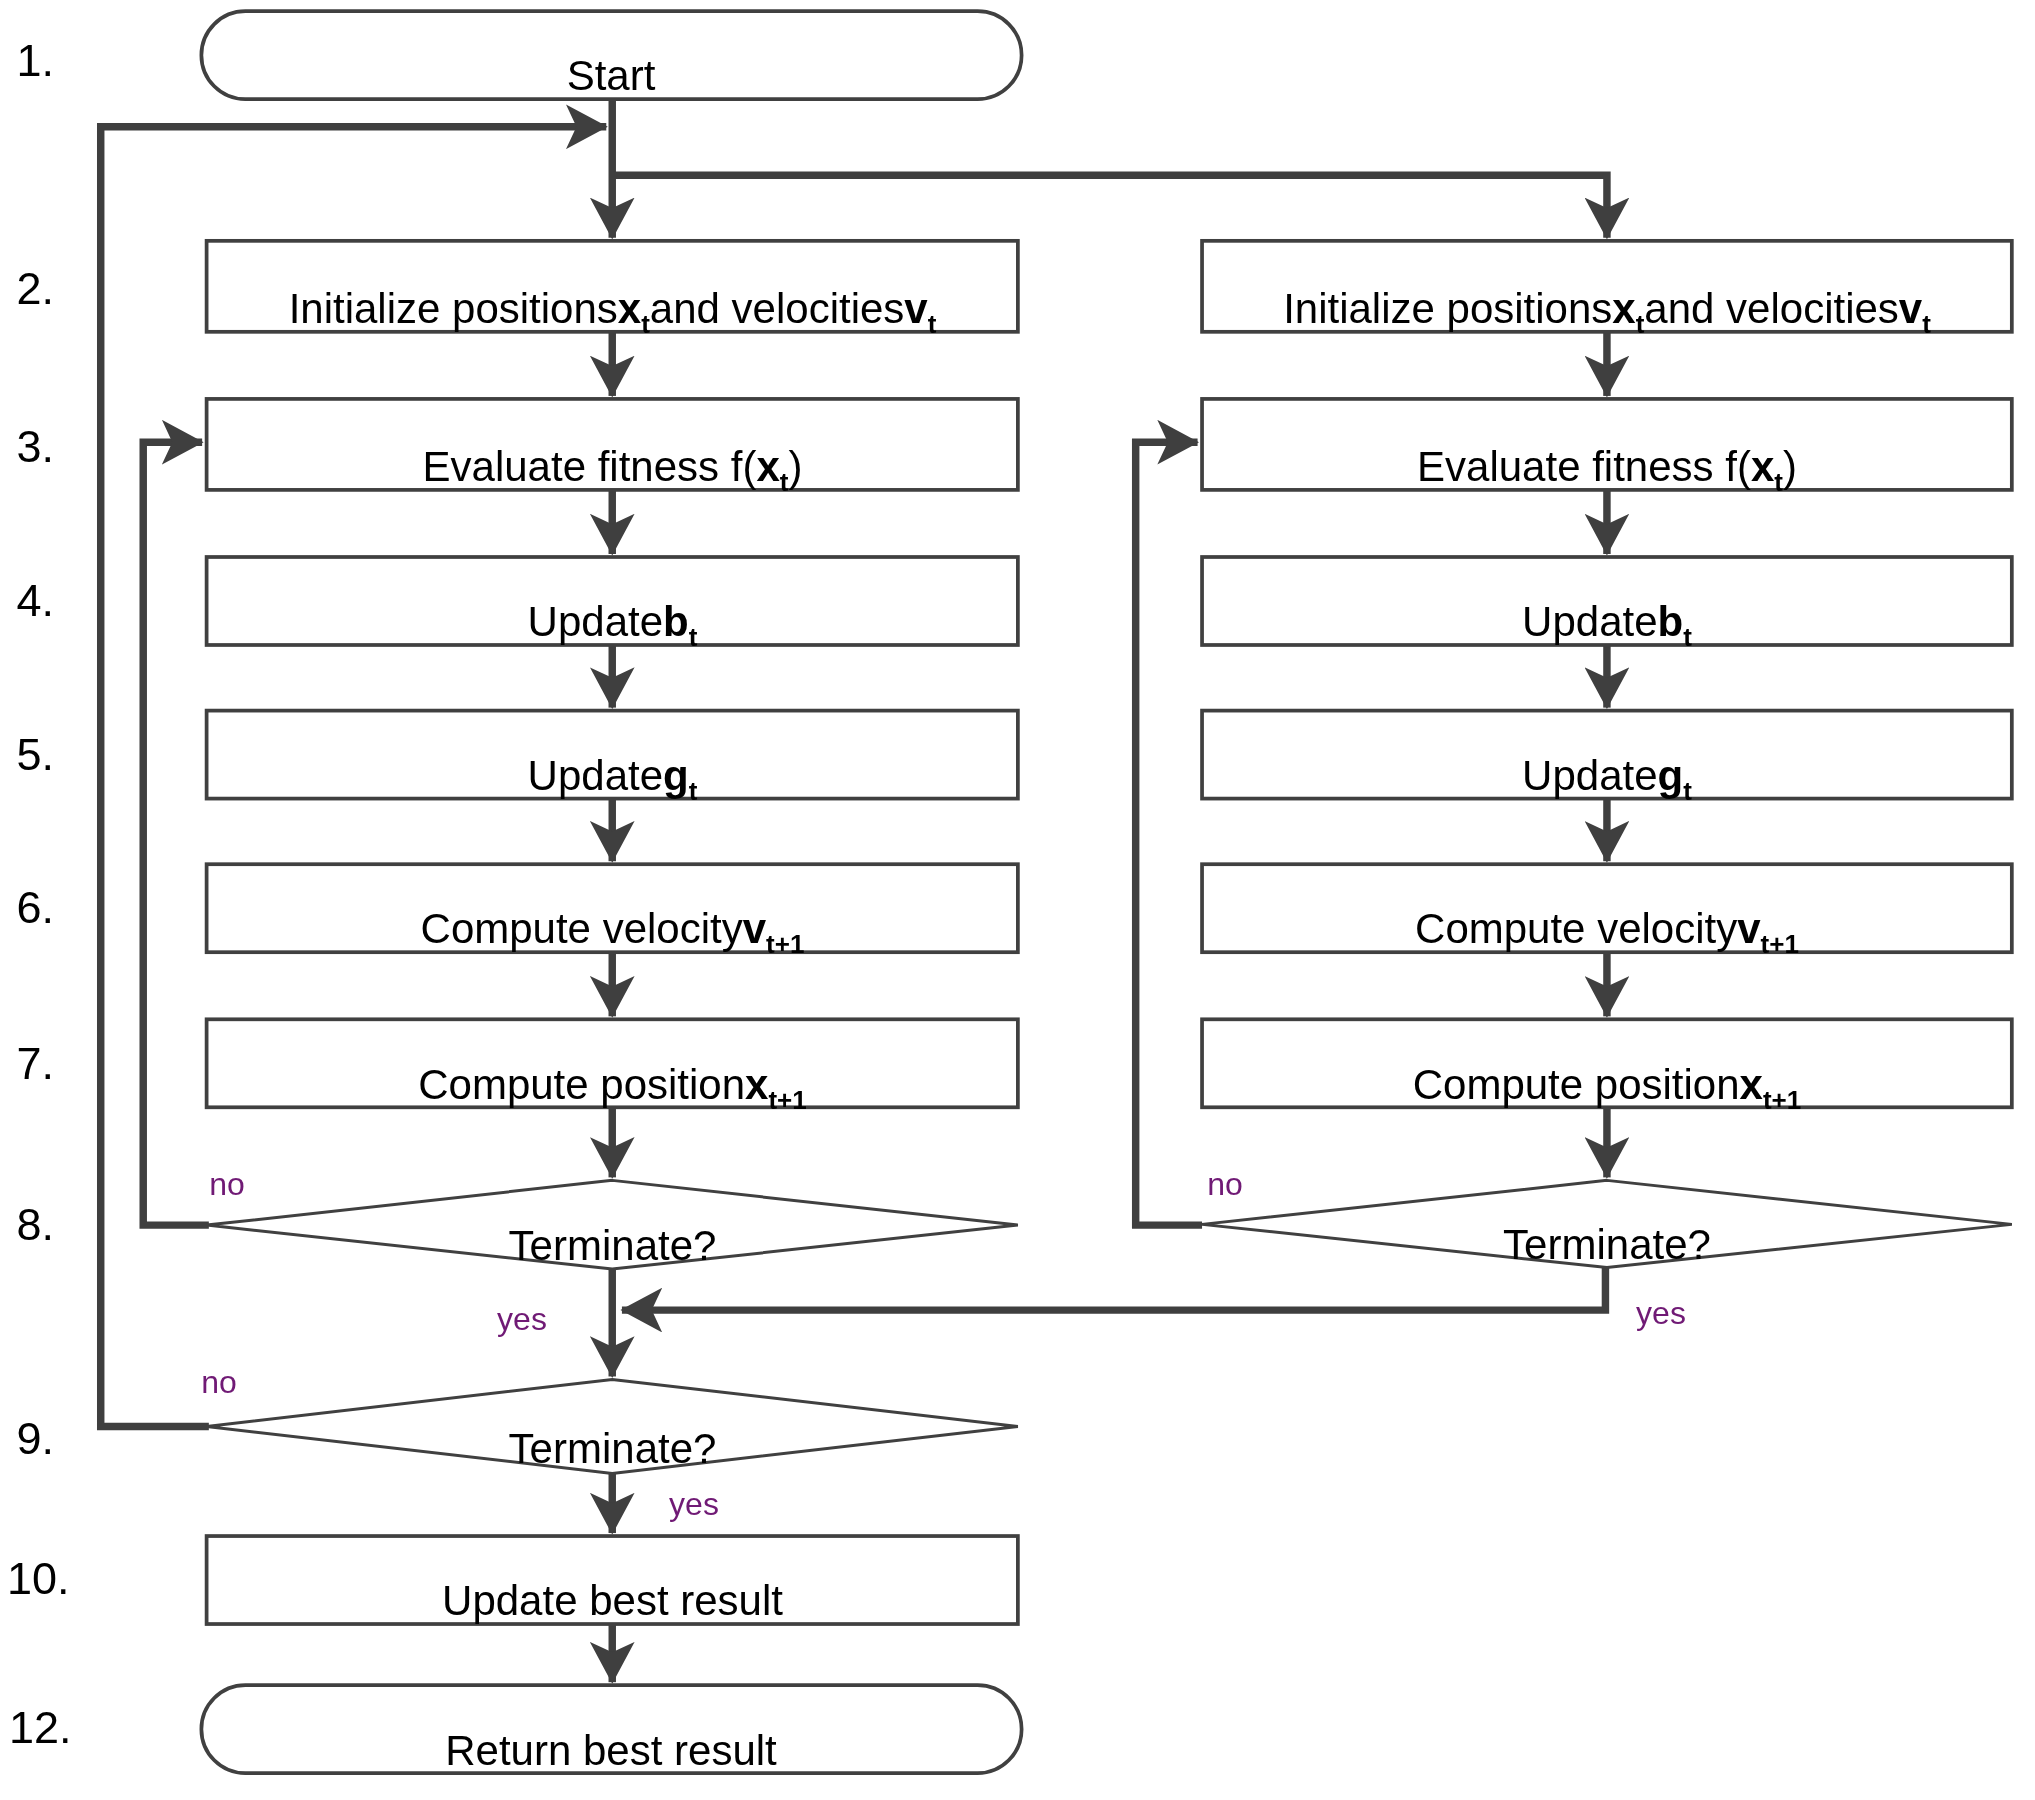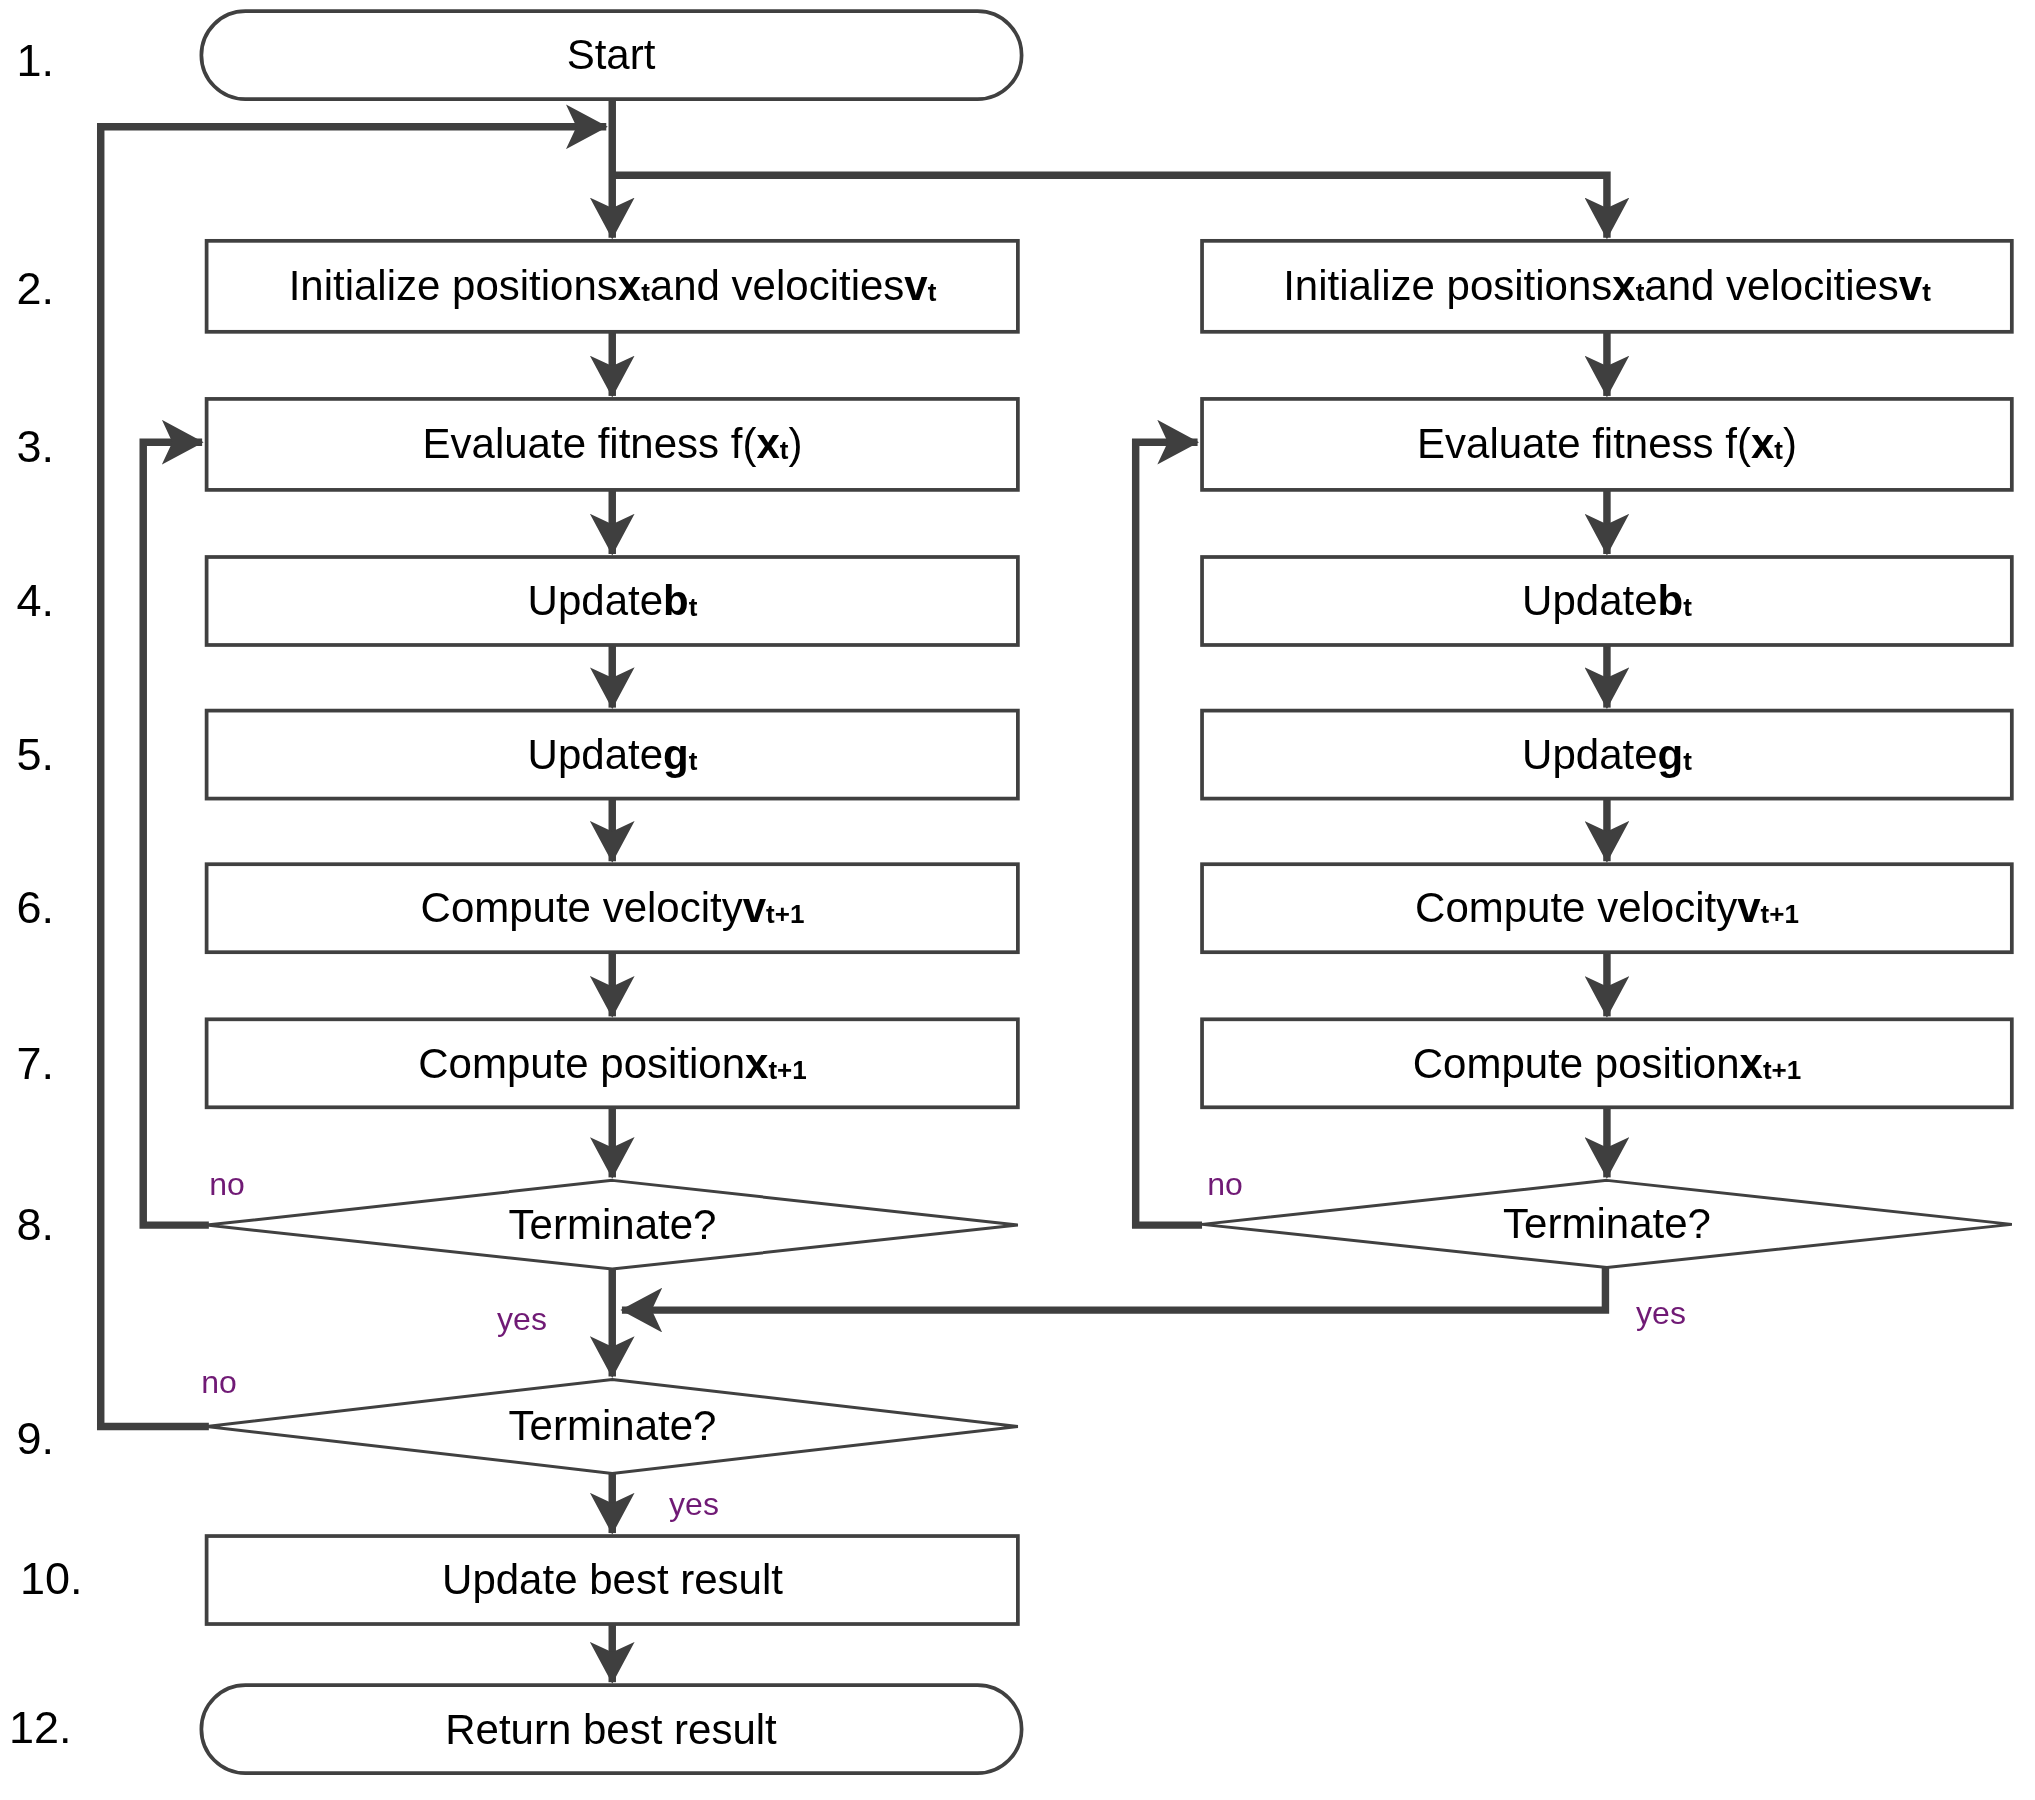--- a/index.html
+++ b/index.html
@@ -7,21 +7,21 @@
     position:relative;
     width:2035px;height:1800px;
     background:#ffffff;
     font-family:"Liberation Sans", sans-serif;
     color:#000000;
     overflow:hidden;
   }
   .canvas svg{position:absolute;left:0;top:0;}
   .node{
     position:absolute;
-    display:flex;align-items:center;justify-content:center;
+    display:flex;align-items:flex-end;justify-content:center;
     font-size:42px;line-height:1.1;
     text-align:center;white-space:nowrap;
     color:#000000;
   }
   .node .b{font-weight:bold;}
   .node .sub{font-size:0.62em;position:relative;top:0.24em;}
   .elabel{
     position:absolute;
     transform:translate(-50%,-50%);
     font-size:32px;color:#701a75;white-space:nowrap;
@@ -199,17 +199,17 @@
 
   <div class="stepnum" style="left:16.4px;top:61px">1.</div>
   <div class="stepnum" style="left:16.4px;top:289px">2.</div>
   <div class="stepnum" style="left:16.4px;top:447px">3.</div>
   <div class="stepnum" style="left:16.4px;top:601px">4.</div>
   <div class="stepnum" style="left:16.4px;top:755px">5.</div>
   <div class="stepnum" style="left:16.4px;top:908px">6.</div>
   <div class="stepnum" style="left:16.4px;top:1064px">7.</div>
   <div class="stepnum" style="left:16.4px;top:1225px">8.</div>
   <div class="stepnum" style="left:16.4px;top:1439px">9.</div>
-  <div class="stepnum" style="left:20px;top:1579px">10.</div>
+  <div class="stepnum" style="left:7px;top:1579px">10.</div>
   <div class="stepnum" style="left:9px;top:1728px">12.</div>
 
 </div>
 
 
 </body></html>

